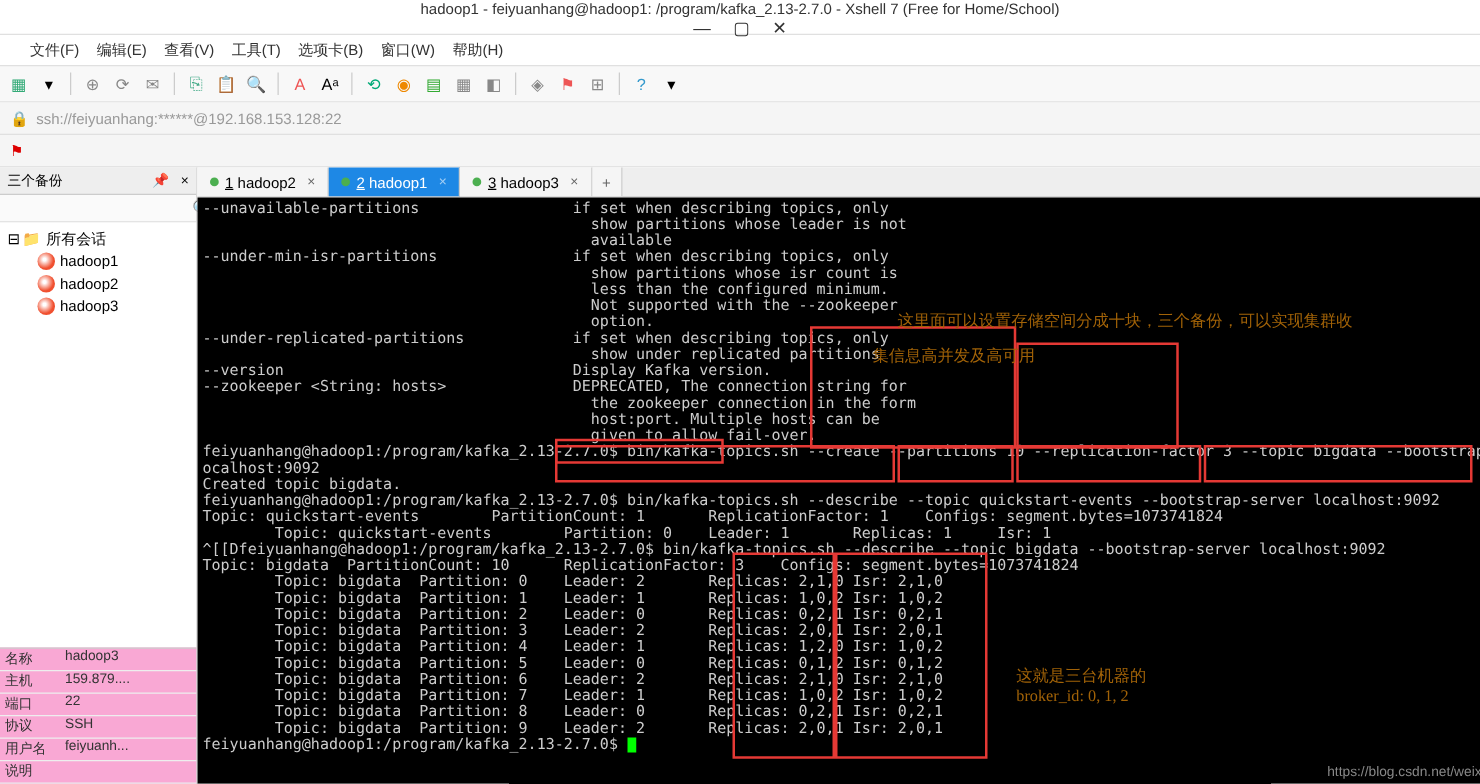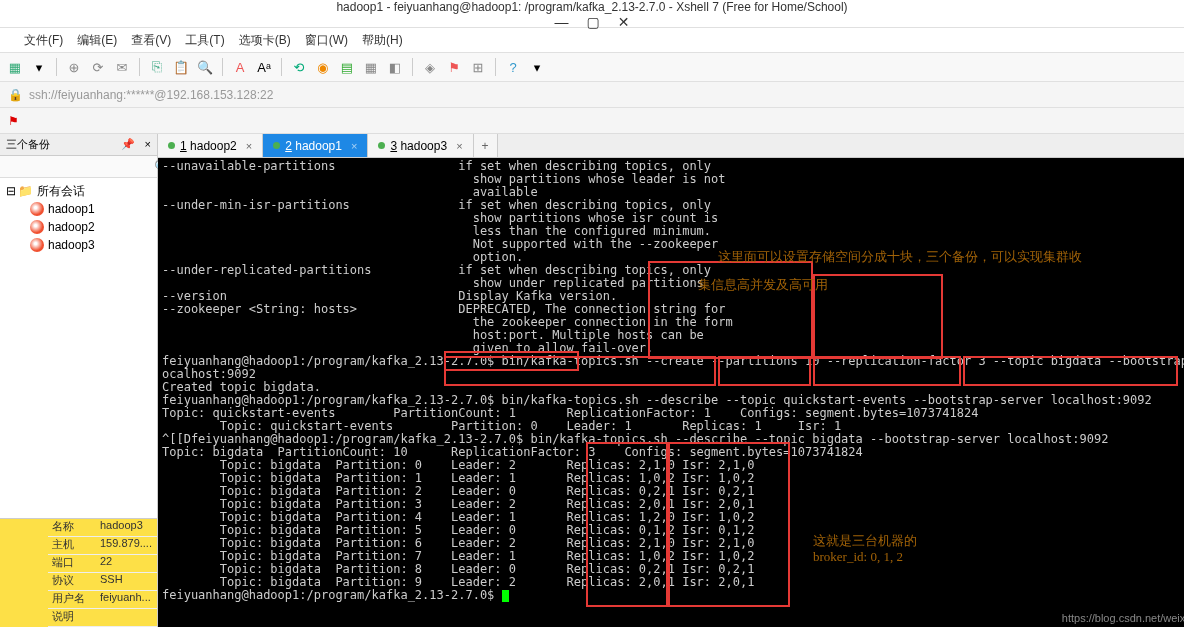--- a/index.html
+++ b/index.html
@@ -22,21 +22,21 @@
 .sidebar { width: 158px; display: flex; flex-direction: column; border-right: 1px solid #ccc; background: #fafafa; }
 .sidepanel-hdr { height: 22px; display: flex; align-items: center; justify-content: space-between; padding: 0 6px; background: #eee; border-bottom: 1px solid #ccc; font-size: 11px; }
 .sidepanel-hdr .x { cursor: pointer; margin-left: 6px; }
 .searchbar { height: 22px; display: flex; align-items: center; border-bottom: 1px solid #ddd; }
 .searchbar input { flex: 1; border: none; background: transparent; padding: 0 6px; font-size: 11px; outline: none; }
 .tree { flex: 1; padding: 4px 0; background: #fff; }
 .tree-row { display: flex; align-items: center; height: 18px; padding-left: 6px; cursor: pointer; }
 .tree-row.child { padding-left: 30px; }
 .folder { color: #f0a030; margin-right: 4px; }
 .swirl { width: 14px; height: 14px; border-radius: 50%; background: radial-gradient(circle at 40% 40%, #fff 10%, #f05030 60%); margin-right: 4px; }
-.props { border-top: 1px solid #ccc; background: #fde047; padding-left: 48px; }
+.props { border-top: 1px solid #ccc; background: #f9a8d4; }
 .props-row { display: flex; height: 18px; border-bottom: 1px solid #eee; font-size: 11px; }
 .props-row div:first-child { width: 48px; padding-left: 4px; color: #333; }
 .props-row div:last-child { flex: 1; padding-left: 4px; color: #333; overflow: hidden; white-space: nowrap; }
 .content { flex: 1; display: flex; flex-direction: column; background: #fff; }
 .tabs { height: 24px; display: flex; align-items: stretch; background: #eee; border-bottom: 1px solid #ccc; }
 .tab { display: flex; align-items: center; padding: 0 10px; border-right: 1px solid #ccc; cursor: pointer; gap: 5px; font-size: 12px; background: #f5f5f5; }
 .tab.active { background: #1e88e5; color: #fff; align-items: center; }
 .tab .dot { width: 7px; height: 7px; border-radius: 50%; background: #4caf50; }
 .tab .close { margin-left: 4px; font-size: 11px; opacity: 0.6; }
 .tab.addtab { padding: 0 8px; background: #f5f5f5; color: #666; }

